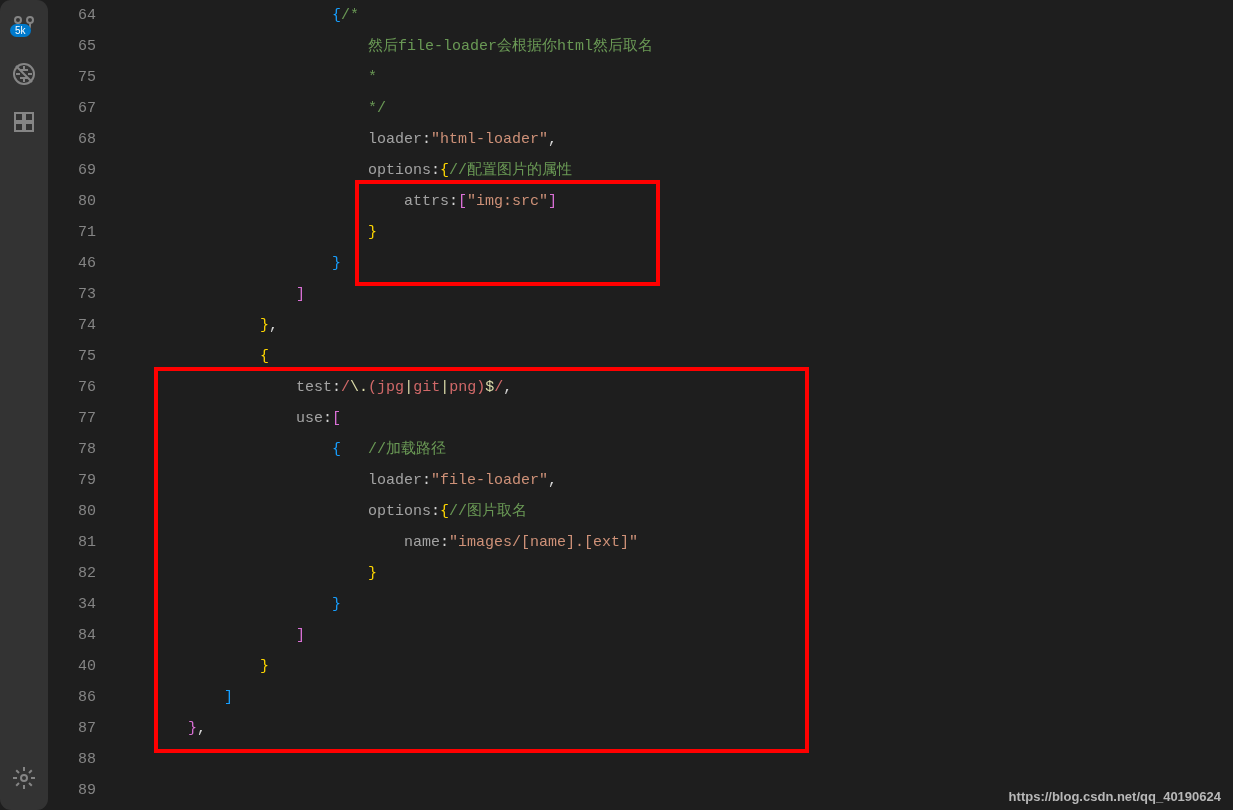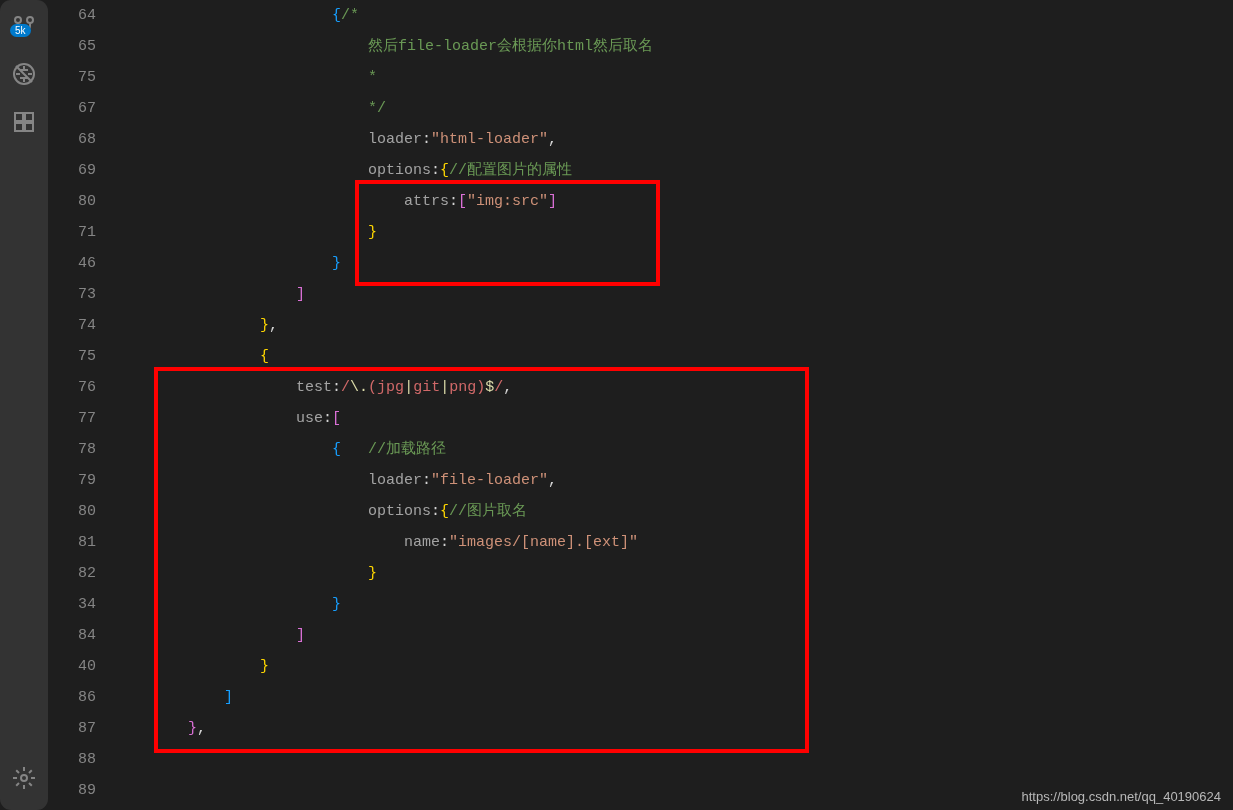--- a/index.html
+++ b/index.html
@@ -111,20 +111,21 @@
       height: 386px;
       pointer-events: none;
     }
     .watermark {
       position: absolute;
       right: 12px;
       bottom: 6px;
       color: #b8b8b8;
       font-family: Arial, sans-serif;
       font-size: 13px;
+      font-weight: bold;
     }
   </style>
 </head>
 <body>
 
 <div class="activity-bar">
   <div class="activity-icon">
     <svg viewBox="0 0 24 24" fill="none" stroke="currentColor" stroke-width="2">
         <circle cx="6" cy="6" r="3"></circle>
         <circle cx="18" cy="6" r="3"></circle>

